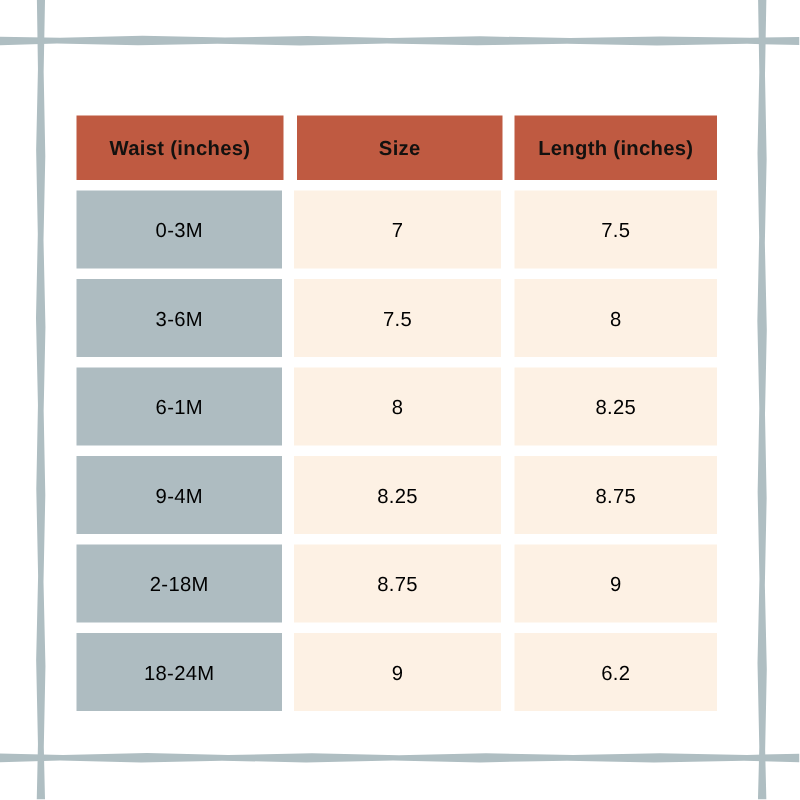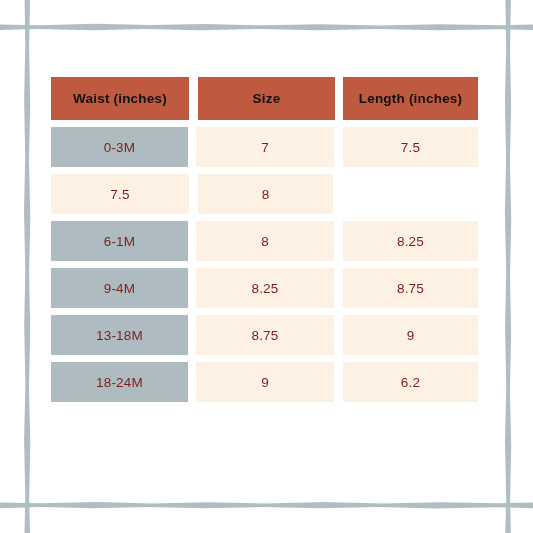--- a/index.html
+++ b/index.html
@@ -44,23 +44,23 @@
     margin-bottom: 7px;
   }
   .t-row:last-child { margin-bottom: 0; }
 
   .cell {
     box-sizing: border-box;
     display: flex;
     align-items: center;
     justify-content: center;
     text-align: center;
-    height: 40px;
+    height: 52px;
     font-size: 13.5px;
-    color: #7f1d1d;
+    color: #000000;
     letter-spacing: 0.2px;
   }
 
   .col-size   { width: 137px; margin-right: 8px; }
   .col-waist  { width: 138px; margin-right: 9px; }
   .col-length { width: 135px; }
 
   
   .t-row.header .cell {
     background: #BF5A41;
@@ -105,38 +105,39 @@
       <div class="cell col-length">Length (inches)</div>
     </div>
 
     <div class="t-row body">
       <div class="cell col-size">0-3M</div>
       <div class="cell col-waist">7</div>
       <div class="cell col-length">7.5</div>
     </div>
 
     <div class="t-row body">
+      <div class="cell col-size">3-6M</div>
       <div class="cell col-waist">7.5</div>
       <div class="cell col-length">8</div>
     </div>
 
     <div class="t-row body">
       <div class="cell col-size">6-1M</div>
       <div class="cell col-waist">8</div>
       <div class="cell col-length">8.25</div>
     </div>
 
     <div class="t-row body">
       <div class="cell col-size">9-4M</div>
       <div class="cell col-waist">8.25</div>
       <div class="cell col-length">8.75</div>
     </div>
 
     <div class="t-row body">
-      <div class="cell col-size">13-18M</div>
+      <div class="cell col-size">2-18M</div>
       <div class="cell col-waist">8.75</div>
       <div class="cell col-length">9</div>
     </div>
 
     <div class="t-row body">
       <div class="cell col-size">18-24M</div>
       <div class="cell col-waist">9</div>
       <div class="cell col-length">6.2</div>
     </div>
 

